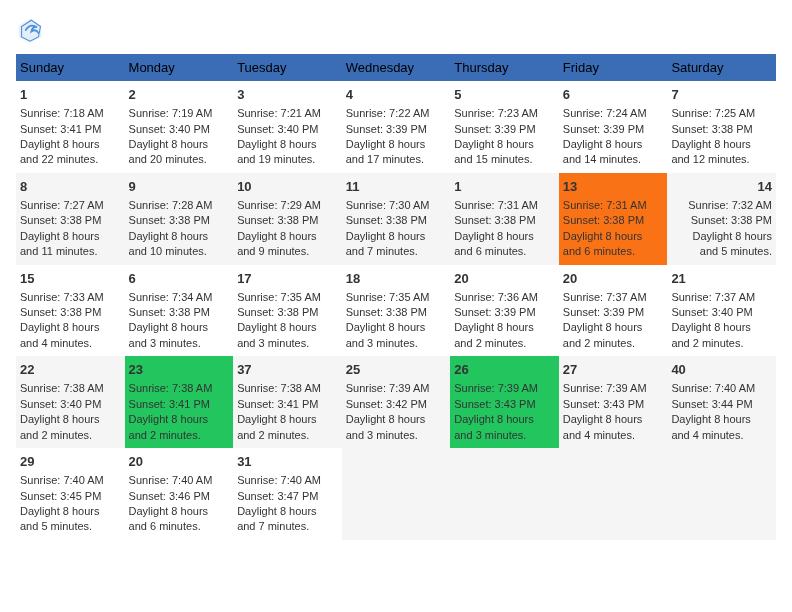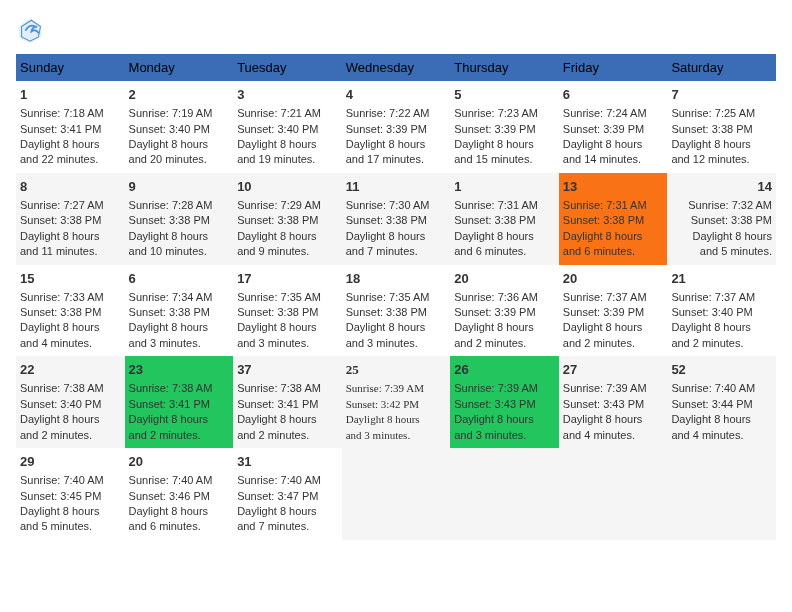--- a/index.html
+++ b/index.html
@@ -138,24 +138,24 @@
         <td><span class="day-num">17</span>Sunrise: 7:35 AM<br>Sunset: 3:38 PM<br>Daylight 8 hours<br>and 3 minutes.</td>
         <td><span class="day-num">18</span>Sunrise: 7:35 AM<br>Sunset: 3:38 PM<br>Daylight 8 hours<br>and 3 minutes.</td>
         <td><span class="day-num">20</span>Sunrise: 7:36 AM<br>Sunset: 3:39 PM<br>Daylight 8 hours<br>and 2 minutes.</td>
         <td><span class="day-num">20</span>Sunrise: 7:37 AM<br>Sunset: 3:39 PM<br>Daylight 8 hours<br>and 2 minutes.</td>
         <td><span class="day-num">21</span>Sunrise: 7:37 AM<br>Sunset: 3:40 PM<br>Daylight 8 hours<br>and 2 minutes.</td>
       </tr>
       <tr style="background: rgb(245, 245, 245);">
         <td style="background: rgb(245, 245, 245);"><span class="day-num">22</span>Sunrise: 7:38 AM<br>Sunset: 3:40 PM<br>Daylight 8 hours<br>and 2 minutes.</td>
         <td style="background: #22c55e;"><span class="day-num">23</span>Sunrise: 7:38 AM<br>Sunset: 3:41 PM<br>Daylight 8 hours<br>and 2 minutes.</td>
         <td style="background: rgb(245, 245, 245);"><span class="day-num">37</span>Sunrise: 7:38 AM<br>Sunset: 3:41 PM<br>Daylight 8 hours<br>and 2 minutes.</td>
-        <td style="background: rgb(245, 245, 245); font-family: Liberation Serif, serif;"><span class="day-num">25</span>Sunrise: 7:39 AM<br>Sunset: 3:42 PM<br>Daylight 8 hours<br>and 3 minutes.</td>
+        <td style="background: rgb(245, 245, 245);"><span class="day-num">25</span>Sunrise: 7:39 AM<br>Sunset: 3:42 PM<br>Daylight 8 hours<br>and 3 minutes.</td>
         <td style="background: #22c55e;"><span class="day-num">26</span>Sunrise: 7:39 AM<br>Sunset: 3:43 PM<br>Daylight 8 hours<br>and 3 minutes.</td>
         <td style="background: rgb(245, 245, 245); margin-left: 24px;"><span class="day-num">27</span>Sunrise: 7:39 AM<br>Sunset: 3:43 PM<br>Daylight 8 hours<br>and 4 minutes.</td>
-        <td style="background: rgb(245, 245, 245);"><span class="day-num">52</span>Sunrise: 7:40 AM<br>Sunset: 3:44 PM<br>Daylight 8 hours<br>and 4 minutes.</td>
+        <td style="background: rgb(245, 245, 245);"><span class="day-num">40</span>Sunrise: 7:40 AM<br>Sunset: 3:44 PM<br>Daylight 8 hours<br>and 4 minutes.</td>
       </tr>
       <tr style="background: rgb(255, 255, 255);">
         <td><span class="day-num">29</span>Sunrise: 7:40 AM<br>Sunset: 3:45 PM<br>Daylight 8 hours<br>and 5 minutes.</td>
         <td><span class="day-num">20</span>Sunrise: 7:40 AM<br>Sunset: 3:46 PM<br>Daylight 8 hours<br>and 6 minutes.</td>
         <td><span class="day-num">31</span>Sunrise: 7:40 AM<br>Sunset: 3:47 PM<br>Daylight 8 hours<br>and 7 minutes.</td>
         <td style="background: rgb(245, 245, 245);"></td>
         <td style="background: rgb(245, 245, 245);"></td>
         <td style="background: rgb(245, 245, 245);"></td>
         <td style="background: rgb(245, 245, 245);"></td>
       </tr>

